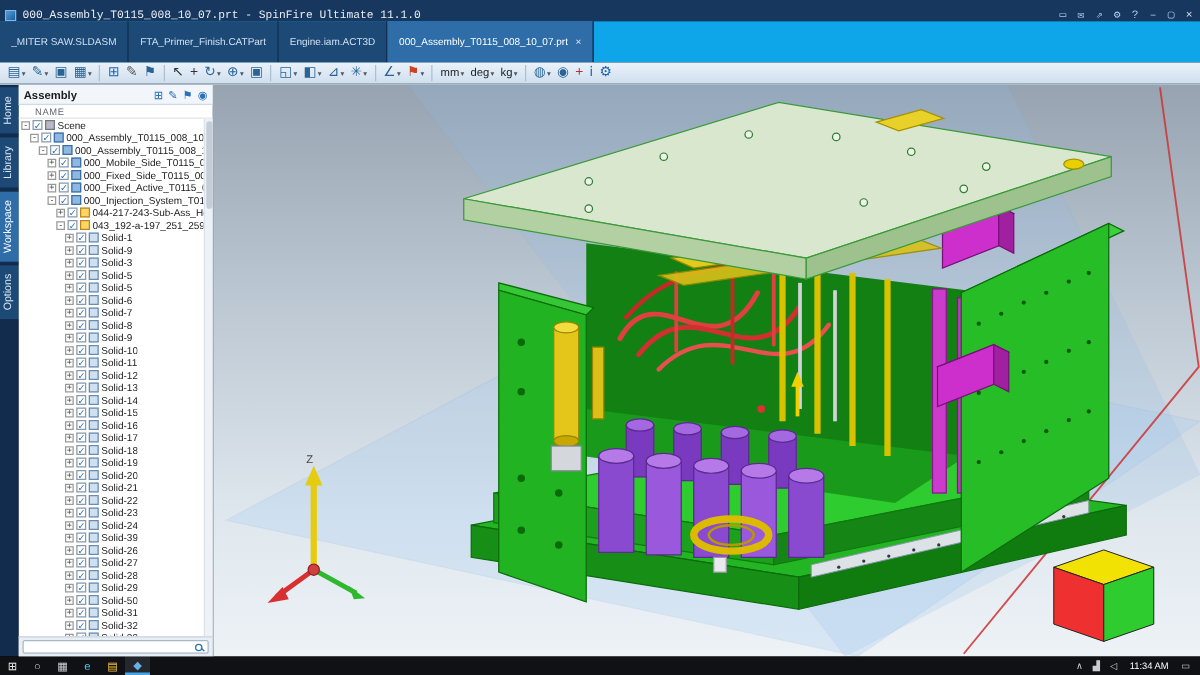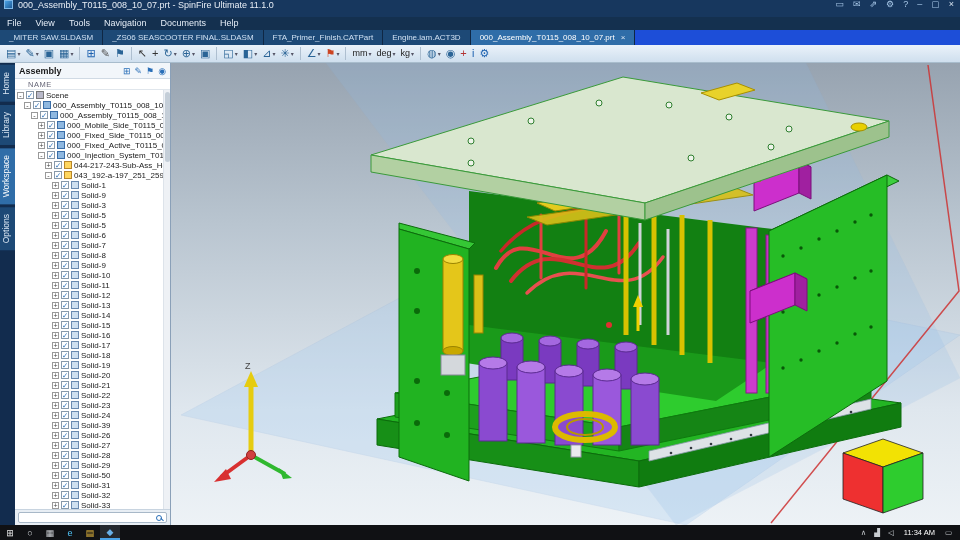--- a/index.html
+++ b/index.html
@@ -1,33 +1,33 @@
 <!DOCTYPE html>
 <html><head>
 <meta charset="utf-8">
 <style>
   * { box-sizing: border-box; margin: 0; padding: 0; }
   html,body { width: 960px; height: 540px; overflow: hidden; }
   body { font-family: "Liberation Sans", sans-serif; background: #000; }
   .app { width: 960px; height: 540px; display: flex; flex-direction: column; }
 
   
-  .titlebar { height: 17px; background: #17375e; display: flex; align-items: flex-start; padding: 0 4px; flex: none; }
+  .titlebar { height: 17px; background: #17375e; display: flex; align-items: flex-end; padding: 0 4px; flex: none; font-family: Liberation Mono, monospace; }
   .app-icon { width: 9px; height: 9px; background: linear-gradient(135deg,#4aa3e8,#1e5a96); border: 1px solid #7fb8e8; margin-right: 5px; flex: none; }
   .title-text { color: #e8eef6; font-size: 9px; white-space: nowrap; overflow: hidden; flex: 1; }
   .tb-icons { display: flex; align-items: center; gap: 9px; margin-left: auto; padding-right: 2px; }
   .tb-ic { color: #a8c8e8; font-size: 9px; line-height: 9px; cursor: default; }
   .tb-ic.close { color: #d8e4f0; }
 
   
   .menubar { height: 13px; background: #14304f; display: flex; align-items: center; flex: none; }
   .menu-item { color: #e4ecf6; font-size: 9px; padding: 0 7px; line-height: 13px; }
 
   
-  .tabbar { height: 15px; background: #1d4ed8; display: flex; align-items: stretch; flex: none; }
+  .tabbar { height: 33px; background: #0ea5e9; display: flex; align-items: stretch; flex: none; }
   .tab { display: flex; align-items: center; padding: 0 9px; border-right: 1px solid #0f2744; background: #1d4976; color: #cfe0f2; font-size: 8px; white-space: nowrap; }
   .tab.active { background: #2f6da8; color: #fff; }
   .tab-close { margin-left: 6px; font-size: 8px; color: #dce8f4; }
 
   
   .toolbar { height: 18px; background: linear-gradient(180deg,#eaf2fa,#cfdfee); border-bottom: 1px solid #a8bccc; display: flex; align-items: center; padding: 0 4px; gap: 1px; flex: none; }
   .tbtn { display: flex; align-items: center; padding: 1px 2px; border-radius: 2px; }
   .tglyph { font-size: 11px; line-height: 13px; color: #2a6496; }
   .tglyph.txt { font-size: 9px; color: #222; }
   .caret { font-size: 6px; color: #556; margin-left: 1px; }
@@ -90,35 +90,24 @@
         <span class="tb-ic">✉</span>
         <span class="tb-ic">⇗</span>
         <span class="tb-ic">⚙</span>
         <span class="tb-ic">?</span>
         <span class="tb-ic">–</span>
         <span class="tb-ic">▢</span>
         <span class="tb-ic close">×</span>
       </span>
   </div>
 
-  <div class="menubar" id="menubar">
-      <span class="menu-item">File</span>
-      <span class="menu-item">View</span>
-      <span class="menu-item">Tools</span>
-      <span class="menu-item">Navigation</span>
-      <span class="menu-item">Documents</span>
-      <span class="menu-item">Help</span>
-    </div>
 
   <div class="tabbar" id="tabbar">
       <div class="tab">
         <span class="tab-label">_MITER SAW.SLDASM</span>
-      </div>
-      <div class="tab">
-        <span class="tab-label">_ZS06 SEASCOOTER FINAL.SLDASM</span>
       </div>
       <div class="tab">
         <span class="tab-label">FTA_Primer_Finish.CATPart</span>
       </div>
       <div class="tab">
         <span class="tab-label">Engine.iam.ACT3D</span>
       </div>
       <div class="tab active">
         <span class="tab-label">000_Assembly_T0115_008_10_07.prt</span>
         <span class="tab-close">×</span>

